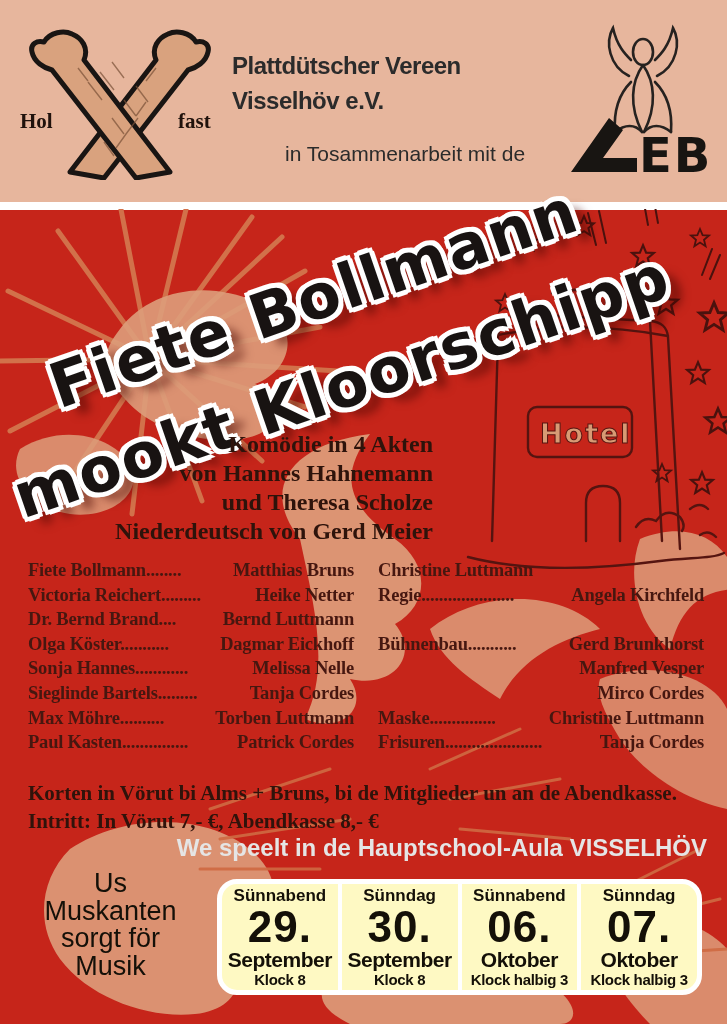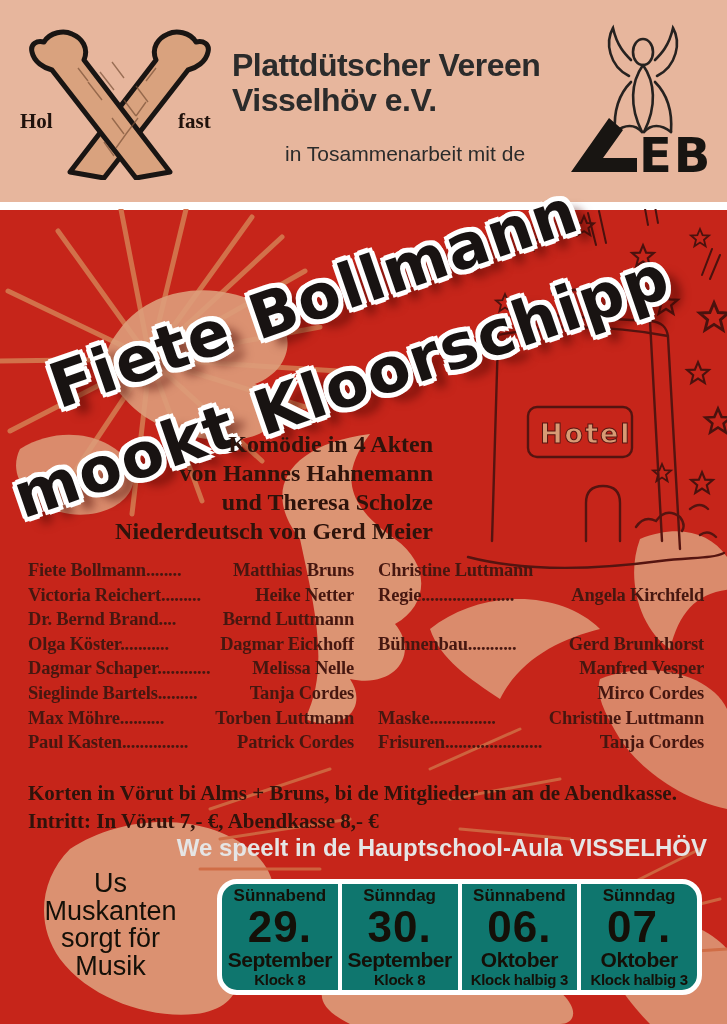--- a/index.html
+++ b/index.html
@@ -5,21 +5,21 @@
   html,body{margin:0;padding:0;background:#555;}
   .poster{
     position:relative;width:727px;height:1024px;overflow:hidden;
     background:#c6251a;font-family:"Liberation Sans",sans-serif;
   }
   
   .header{position:absolute;top:0;left:0;width:727px;height:202px;background:#e7b69d;}
   .white-band{position:absolute;top:202px;left:0;width:727px;height:8px;background:#ffffff;}
   .logo-holfast{position:absolute;left:18px;top:22px;width:205px;height:158px;}
   .org-block{position:absolute;left:232px;top:48px;width:340px;color:#2b2b2b;}
-  .org-line{font-weight:bold;font-size:32px;line-height:35px;letter-spacing:-.5px;}
+  .org-line{font-weight:bold;font-size:24px;line-height:35px;letter-spacing:-.5px;}
   .coop-line{position:absolute;left:285px;top:142px;font-size:21px;color:#2b2b2b;}
   .logo-leb{position:absolute;left:565px;top:20px;width:152px;height:162px;}
   
   .deco{position:absolute;top:209px;left:0;width:727px;height:815px;pointer-events:none;}
   .title-line{
     position:absolute;z-index:3;color:#181312;font-family:"DejaVu Sans",sans-serif;
     font-weight:bold;font-size:62px;white-space:nowrap;letter-spacing:2px;
     transform:rotate(-19deg);transform-origin:0 50%;
     text-shadow:
       -4px -4px 0 #fff,4px -4px 0 #fff,-4px 4px 0 #fff,4px 4px 0 #fff,
@@ -46,21 +46,21 @@
   .venue{
     position:absolute;z-index:3;right:20px;top:834px;white-space:nowrap;
     font-weight:bold;font-size:24px;color:#e5e5e5;
   }
   .music-note{
     position:absolute;z-index:3;left:8px;top:870px;width:205px;text-align:center;
     font-weight:normal;font-size:27px;line-height:27.5px;color:#141008;
   }
   .show-panel{
     position:absolute;z-index:3;left:217px;top:879px;width:485px;height:116px;
-    background:#0f766e;border:5px solid #ffffff;border-radius:20px;
+    background:#fef9c3;border:5px solid #ffffff;border-radius:20px;
     box-sizing:border-box;display:flex;overflow:hidden;
   }
   .show-col{flex:1;display:flex;flex-direction:column;justify-content:center;
     align-items:center;color:#141008;padding:2px 0;}
   .show-col + .show-col{border-left:4px solid #ffffff;}
   .show-day{font-weight:bold;font-size:17px;line-height:19px;}
   .show-date{font-weight:bold;font-size:44px;line-height:44px;letter-spacing:1px;}
   .show-month{font-weight:bold;font-size:21px;line-height:22px;letter-spacing:-.5px;}
   .show-time{font-weight:bold;font-size:15px;line-height:17px;letter-spacing:-.3px;white-space:nowrap;}
 </style>
@@ -201,21 +201,21 @@
       </div>
     <div class="cast-row">
         <span>Dr. Bernd Brand....</span>
         <span>Bernd Luttmann</span>
       </div>
     <div class="cast-row">
         <span>Olga Köster...........</span>
         <span>Dagmar Eickhoff</span>
       </div>
     <div class="cast-row">
-        <span>Dagmar Schaper............</span>
+        <span>Sonja Hannes............</span>
         <span>Melissa Nelle</span>
       </div>
     <div class="cast-row">
         <span>Sieglinde Bartels.........</span>
         <span>Tanja Cordes</span>
       </div>
     <div class="cast-row">
         <span>Max Möhre..........</span>
         <span>Torben Luttmann</span>
       </div>

